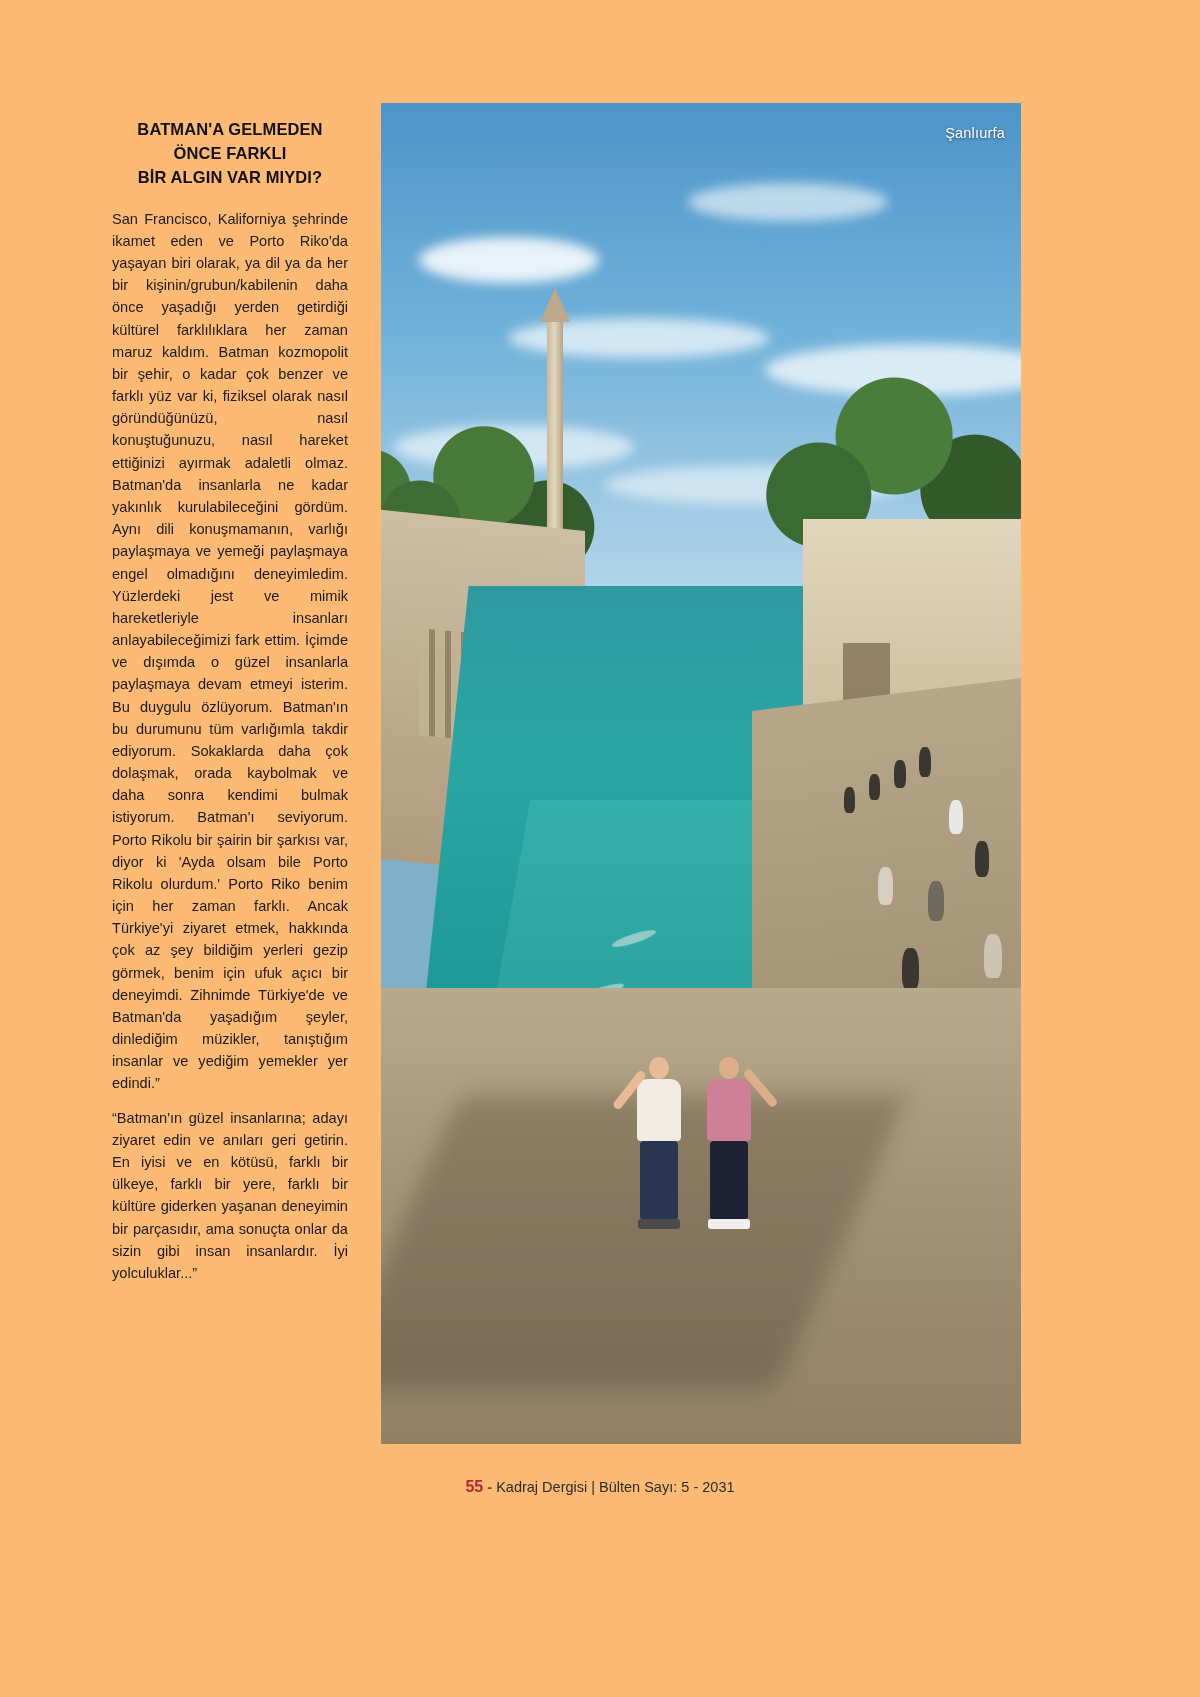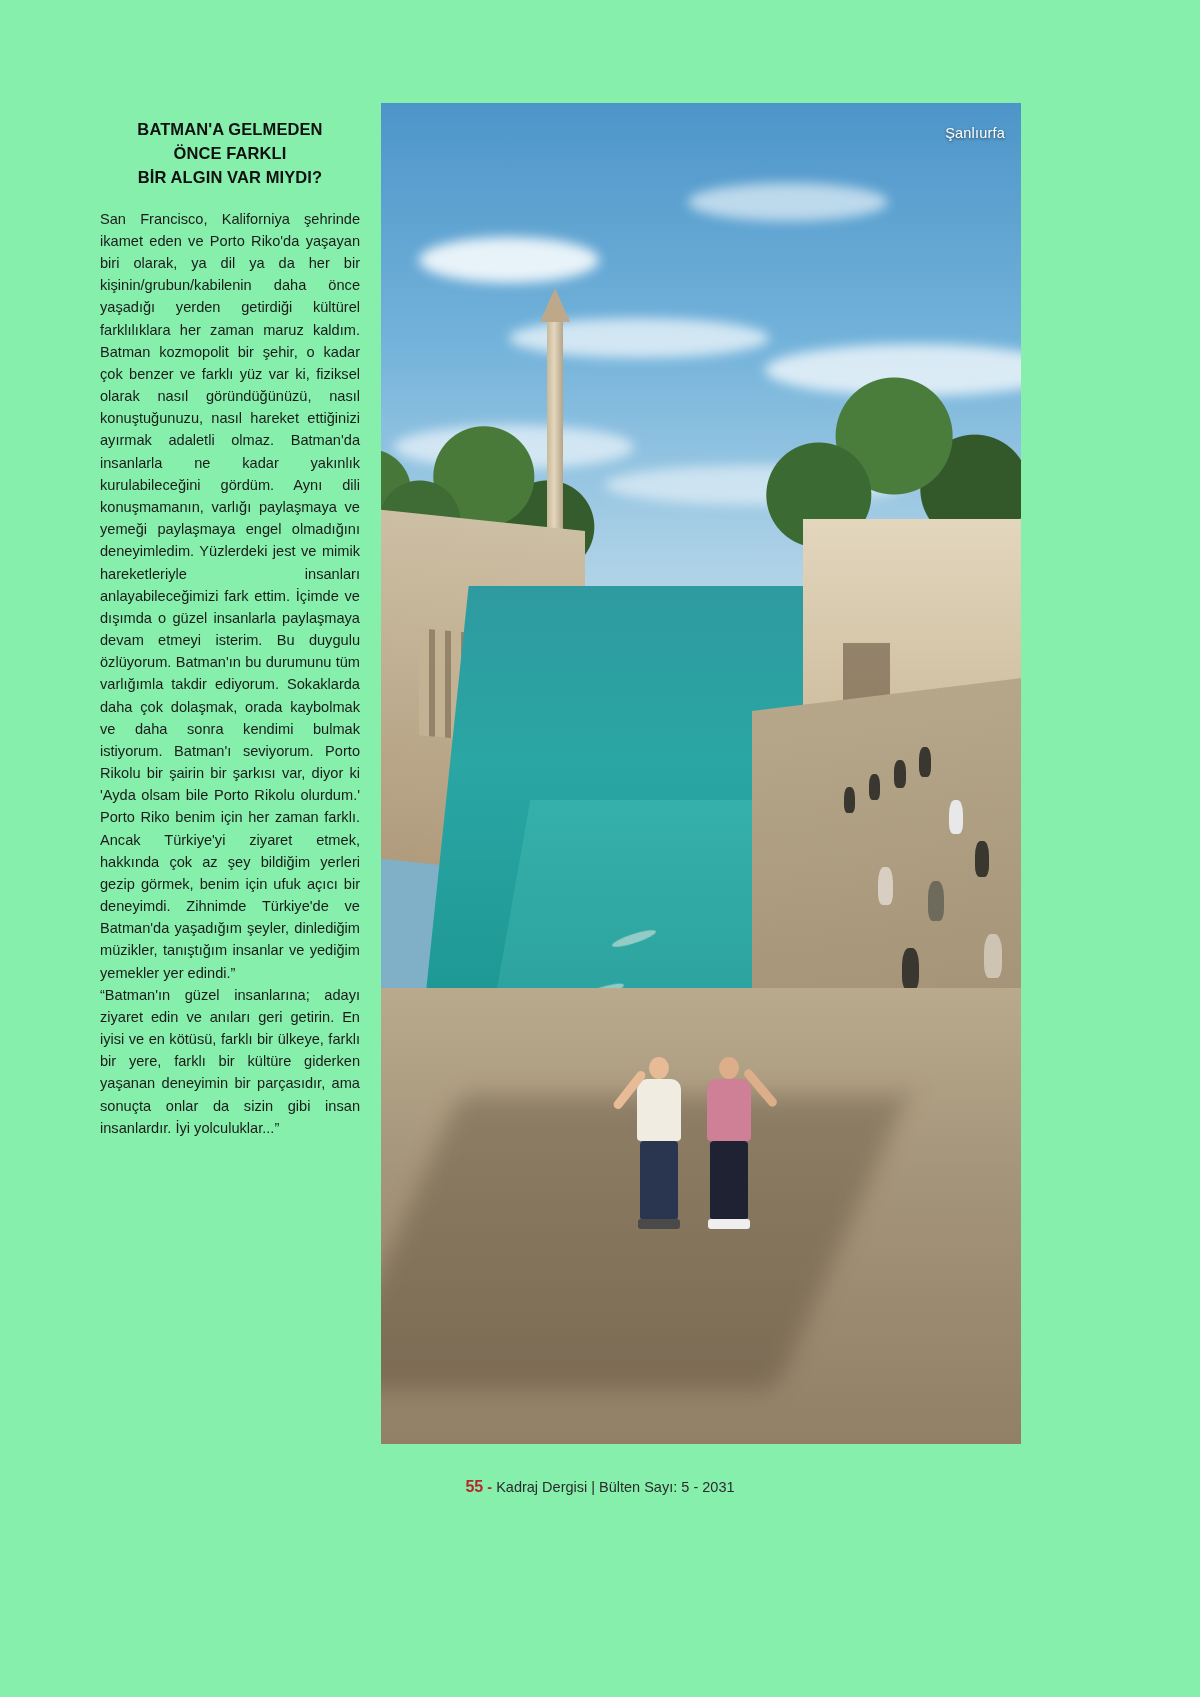--- a/index.html
+++ b/index.html
@@ -12,21 +12,21 @@
     height: 1697px;
     position: relative;
     font-family: "Liberation Sans", sans-serif;
     color: #1a1a1a;
     overflow: hidden;
   }
 
   .page {
     position: absolute;
     inset: 0;
-    background: #86efac;
+    background: #fdba74;
   }
 
   
   .text-column {
     position: absolute;
     left: 100px;
     top: 118px;
     width: 260px;
   }
 
@@ -42,21 +42,21 @@
   }
   .heading span { display: block; }
 
   .body-text {
     font-family: "Liberation Sans", sans-serif;
     font-size: 14.6px;
     line-height: 1.52;
     text-align: justify;
     text-justify: inter-word;
     color: #1b1b1b;
-    margin: 0;
+    margin: 12px;
     hyphens: manual;
   }
 
   .heading.second {
     margin-top: 26px;
     margin-bottom: 18px;
     font-size: 16.5px;
   }
 
   

